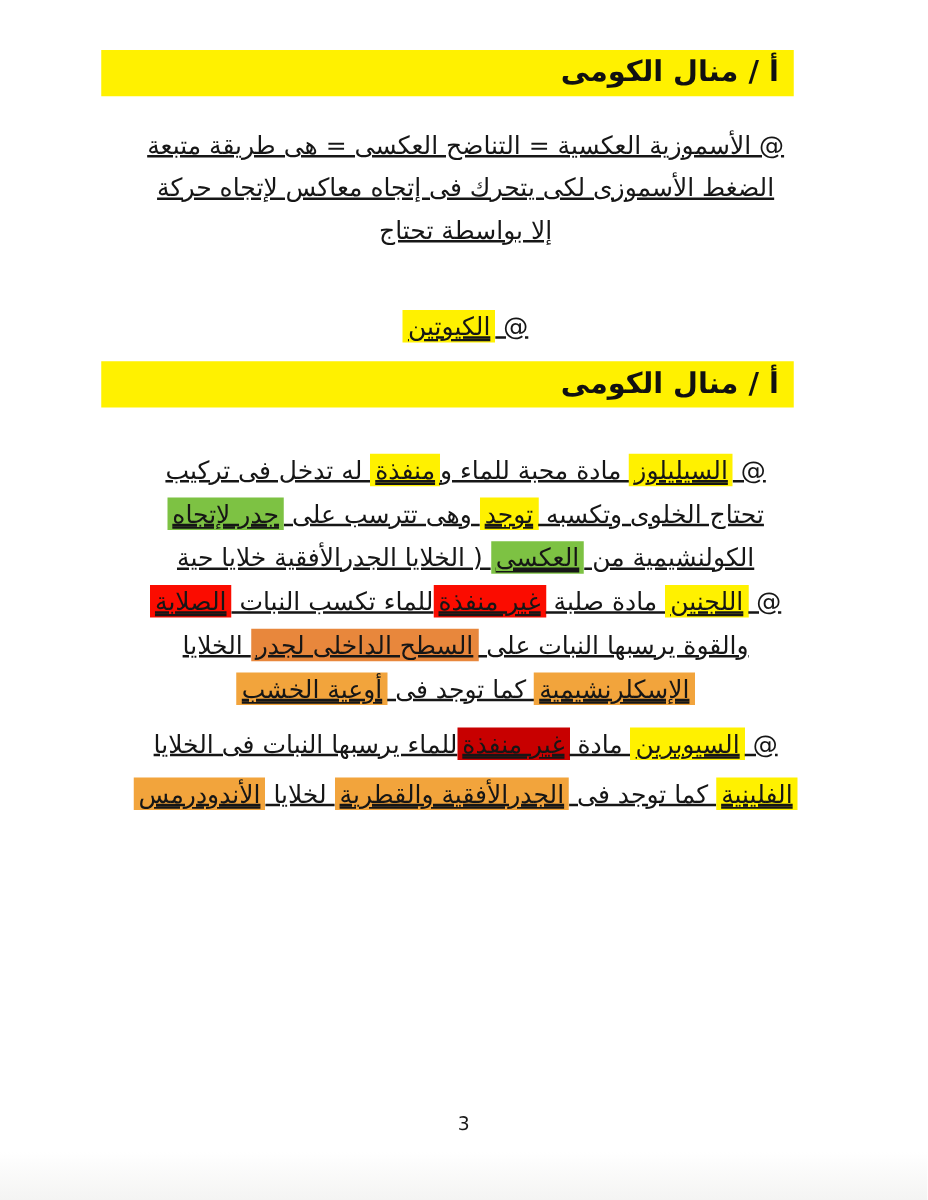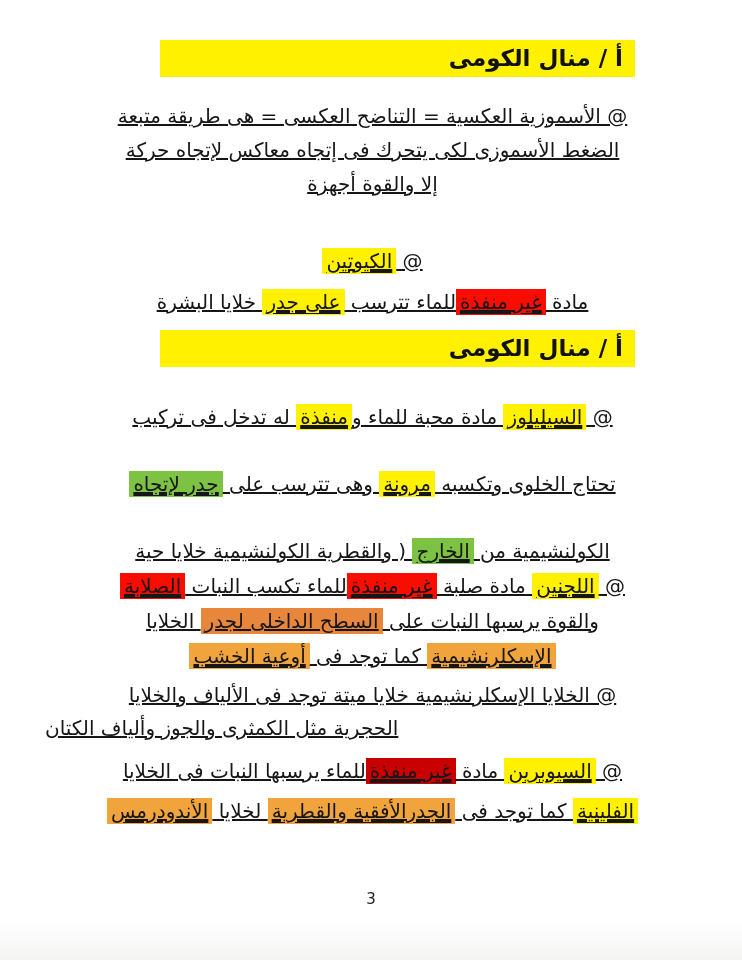--- a/index.html
+++ b/index.html
@@ -9,39 +9,39 @@
     overflow:hidden;
   }
   .page{
     position:relative;direction:rtl;box-sizing:border-box;
     width:742px;height:960px;
     padding:40px 42px 0 45px;
     background:linear-gradient(180deg,#ffffff 0%,#ffffff 96%,#f4f4f3 100%);
   }
   .banner{
     font-weight:bold;font-size:23px;line-height:37px;
-    width:475px;margin-right:65px;margin-left:auto;
+    width:554px;margin-right:65px;margin-left:auto;
     padding-right:12px;box-sizing:border-box;
     color:#111;
   }
   .para{font-size:20px;text-decoration:underline;}
   .line{line-height:34px;}
   .align-right{text-align:center;}
   .align-center{text-align:center;}
   .align-left{text-align:left;}
   .hl{padding:1px 4px;}
   .u{text-decoration:underline;text-decoration-thickness:2px;text-underline-offset:3px;}
 
   [data-name="reverse-osmosis-paragraph"]{margin-top:22px;}
   [data-name="reverse-osmosis-paragraph"] .line{line-height:34px;}
   [data-name="cutin-paragraph"]{margin-top:40px;}
   [data-name="cutin-paragraph"] .line{line-height:41px;}
   [data-name="instructor-banner-2"]{margin-top:7px;}
   [data-name="cellulose-paragraph"]{margin-top:33px;}
-  [data-name="cellulose-paragraph"] .line{line-height:35px;margin-top:32px;}
+  [data-name="cellulose-paragraph"] .line{line-height:35px;}
   [data-name="lignin-paragraph"]{margin-top:0;}
   [data-name="lignin-paragraph"] .line{line-height:35px;}
   [data-name="sclerenchyma-paragraph"]{margin-top:5px;}
   [data-name="sclerenchyma-paragraph"] .line{line-height:33px;}
   [data-name="suberin-paragraph"]{margin-top:6px;}
   [data-name="suberin-paragraph"] .line{line-height:40px;}
 
   .page-number{
     position:absolute;left:0;right:0;top:890px;
     text-align:center;font-size:15px;color:#1a1a1a;direction:ltr;
@@ -49,40 +49,35 @@
 </style>
 </head>
 <body>
 
 <div class="page" data-name="document-page">
   <div data-name="document-body">
       <div class="banner" data-name="instructor-banner-1" style="background: rgb(255, 241, 0);">أ / منال الكومى</div>
       <div class="para" data-name="reverse-osmosis-paragraph">
         <div class="line align-center" data-name="text-line"><span data-name="text-run">@ الأسموزية العكسية = التناضح العكسى = هى طريقة متبعة</span></div>
         <div class="line align-center" data-name="text-line"><span data-name="text-run">الضغط الأسموزى لكى يتحرك فى إتجاه معاكس لإتجاه حركة</span></div>
-        <div class="line align-center" data-name="text-line"><span data-name="text-run">إلا والقوة أجهزة</span></div>
+        <div class="line align-center" data-name="text-line"><span data-name="text-run">إلا بواسطة تحتاج</span></div>
       </div>
       <div class="para" data-name="cutin-paragraph">
         <div class="line align-right" data-name="text-line"><span data-name="text-run">@ </span><span class="hl u" data-name="highlight-yellow" style="background: rgb(255, 241, 0);">الكيوتين</span></div>
-        <div class="line align-center" data-name="text-line"><span data-name="text-run">مادة </span><span class="hl u" data-name="highlight-red" style="background: rgb(251, 12, 0);">غير منفذة</span><span data-name="text-run">للماء تترسب </span><span class="hl u" data-name="highlight-yellow" style="background: rgb(255, 241, 0);">على جدر</span><span data-name="text-run"> خلايا البشرة</span></div>
       </div>
       <div class="banner" data-name="instructor-banner-2" style="background: rgb(255, 241, 0);">أ / منال الكومى</div>
       <div class="para" data-name="cellulose-paragraph">
         <div class="line align-right" data-name="text-line"><span data-name="text-run">@ </span><span class="hl u" data-name="highlight-yellow" style="background: rgb(255, 241, 0);">السيليلوز</span><span data-name="text-run"> مادة محبة للماء و</span><span class="hl u" data-name="highlight-yellow" style="background: rgb(255, 241, 0);">منفذة</span><span data-name="text-run"> له  تدخل فى تركيب</span></div>
-        <div class="line align-right" data-name="text-line"><span data-name="text-run">تحتاج الخلوى وتكسبه </span><span class="hl u" data-name="highlight-yellow" style="background: rgb(255, 241, 0);">مرونة</span><span data-name="text-run"> وهى تترسب على </span><span class="hl u" data-name="highlight-green" style="background: rgb(125, 194, 67);">جدر لإتجاه</span></div>
-        <div class="line align-center" data-name="text-line"><span data-name="text-run">الكولنشيمية من </span><span class="hl u" data-name="highlight-green" style="background: rgb(125, 194, 67);">الخارج</span><span data-name="text-run"> ( والقطرية الكولنشيمية خلايا حية</span></div>
+        <div class="line align-right" data-name="text-line"><span data-name="text-run">تحتاج الخلوى وتكسبه </span><span class="hl u" data-name="highlight-yellow" style="background: rgb(255, 241, 0);">توجد</span><span data-name="text-run"> وهى تترسب على </span><span class="hl u" data-name="highlight-green" style="background: rgb(125, 194, 67);">جدر لإتجاه</span></div>
+        <div class="line align-center" data-name="text-line"><span data-name="text-run">الكولنشيمية من </span><span class="hl u" data-name="highlight-green" style="background: rgb(125, 194, 67);">العكسى</span><span data-name="text-run"> ( الخلايا الجدرالأفقية خلايا حية</span></div>
       </div>
       <div class="para" data-name="lignin-paragraph">
         <div class="line align-right" data-name="text-line"><span data-name="text-run">@ </span><span class="hl u" data-name="highlight-yellow" style="background: rgb(255, 241, 0);">اللجنين</span><span data-name="text-run"> مادة صلبة </span><span class="hl u" data-name="highlight-red" style="background: rgb(251, 12, 0);">غير منفذة</span><span data-name="text-run">للماء تكسب النبات </span><span class="hl u" data-name="highlight-red" style="background: rgb(251, 12, 0);">الصلابة</span></div>
         <div class="line align-center" data-name="text-line"><span data-name="text-run">والقوة يرسبها النبات على </span><span class="hl" data-name="highlight-orange" style="background: rgb(232, 135, 60);">السطح الداخلى لجدر</span><span data-name="text-run"> الخلايا</span></div>
         <div class="line align-right" data-name="text-line"><span class="hl u" data-name="highlight-amber" style="background: rgb(242, 164, 60);">الإسكلرنشيمية</span><span data-name="text-run"> كما توجد فى </span><span class="hl u" data-name="highlight-amber" style="background: rgb(242, 164, 60);">أوعية الخشب</span></div>
-      </div>
-      <div class="para" data-name="sclerenchyma-paragraph">
-        <div class="line align-right" data-name="text-line"><span data-name="text-run">@ الخلايا الإسكلرنشيمية خلايا ميتة توجد فى الألياف والخلايا</span></div>
-        <div class="line align-left" data-name="text-line"><span data-name="text-run">الحجرية مثل الكمثرى والجوز وألياف الكتان</span></div>
       </div>
       <div class="para" data-name="suberin-paragraph">
         <div class="line align-right" data-name="text-line"><span data-name="text-run">@ </span><span class="hl u" data-name="highlight-yellow" style="background: rgb(255, 241, 0);">السيوبرين</span><span data-name="text-run"> مادة </span><span class="hl u" data-name="highlight-darkred" style="background: rgb(200, 0, 0);">غير منفذة</span><span data-name="text-run">للماء يرسبها النبات فى الخلايا</span></div>
         <div class="line align-right" data-name="text-line"><span class="hl u" data-name="highlight-yellow" style="background: rgb(255, 241, 0);">الفلينية</span><span data-name="text-run"> كما توجد فى </span><span class="hl u" data-name="highlight-amber" style="background: rgb(242, 164, 60);">الجدرالأفقية والقطرية</span><span data-name="text-run">  لخلايا </span><span class="hl u" data-name="highlight-amber" style="background: rgb(242, 164, 60);">الأندودرمس</span></div>
       </div>
     </div>
   <div class="page-number" data-name="page-number">3</div>
 </div>
 
 </body></html>

